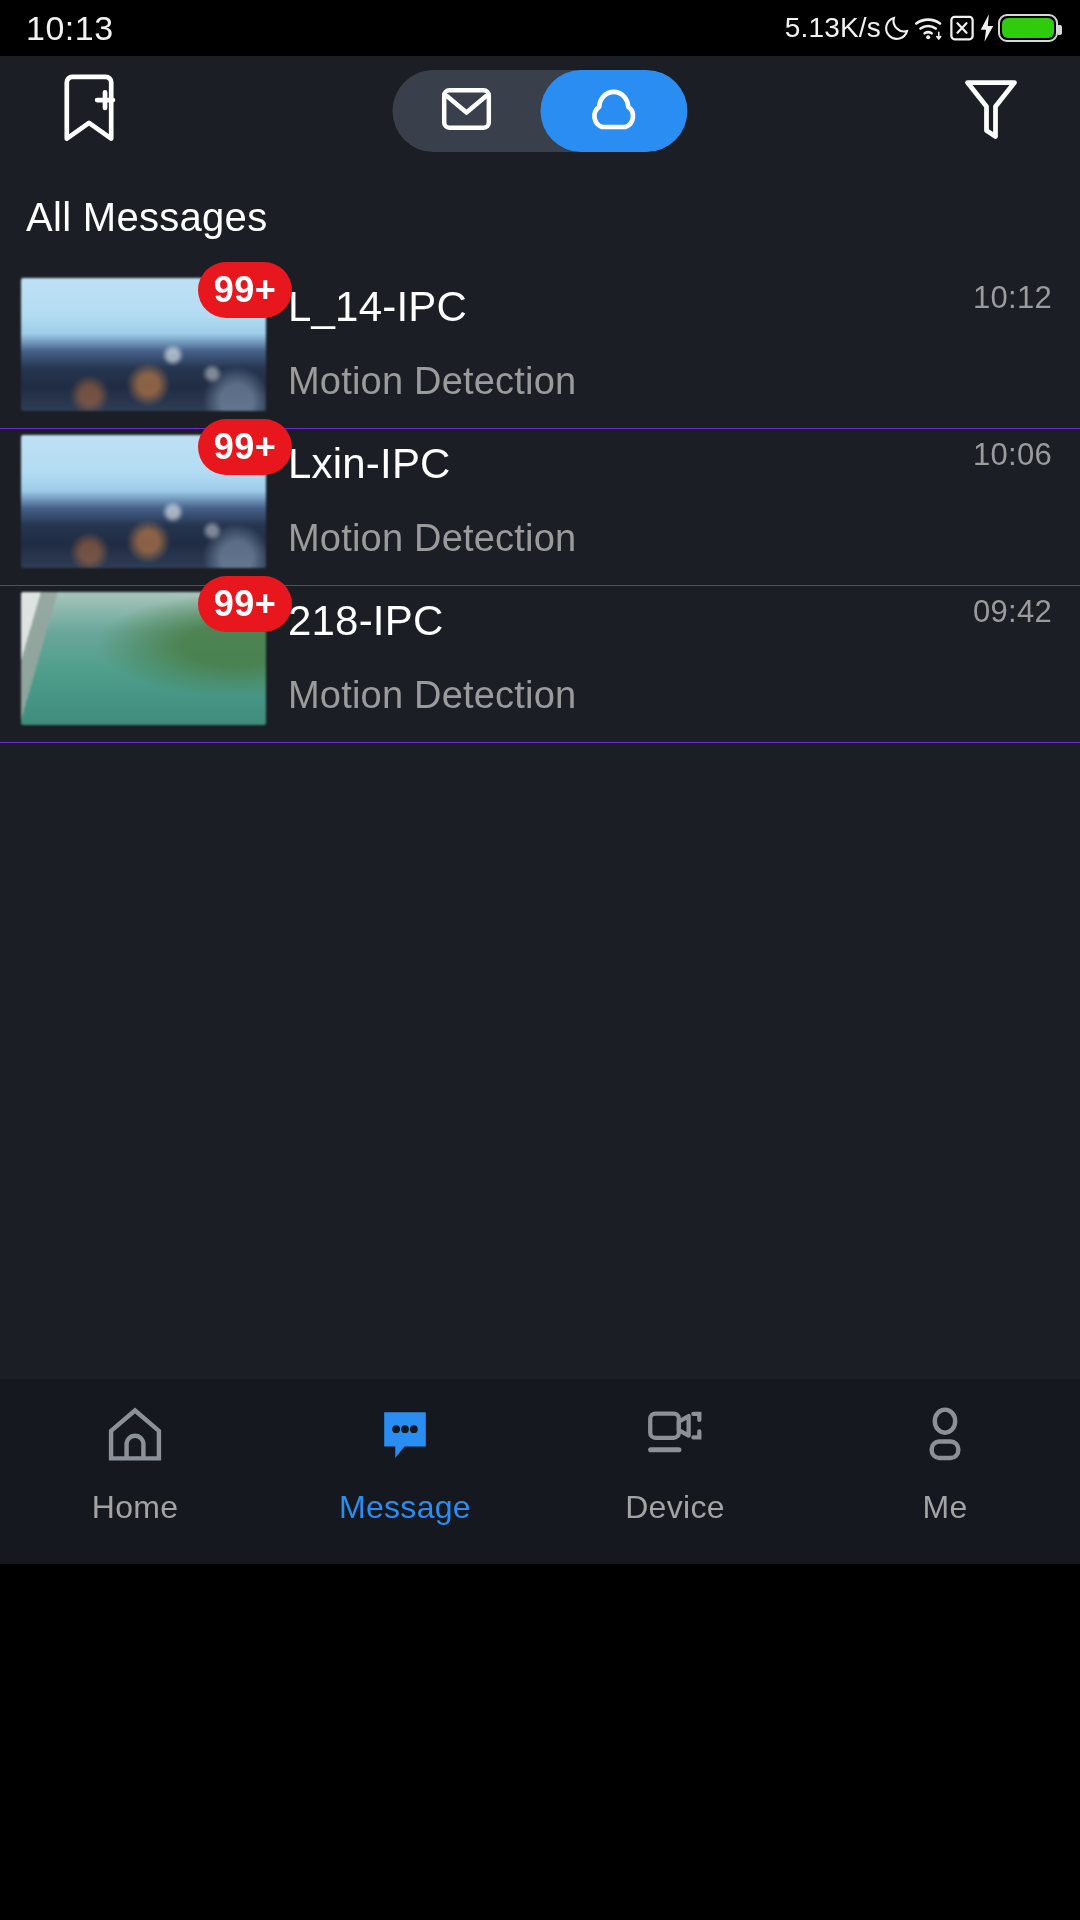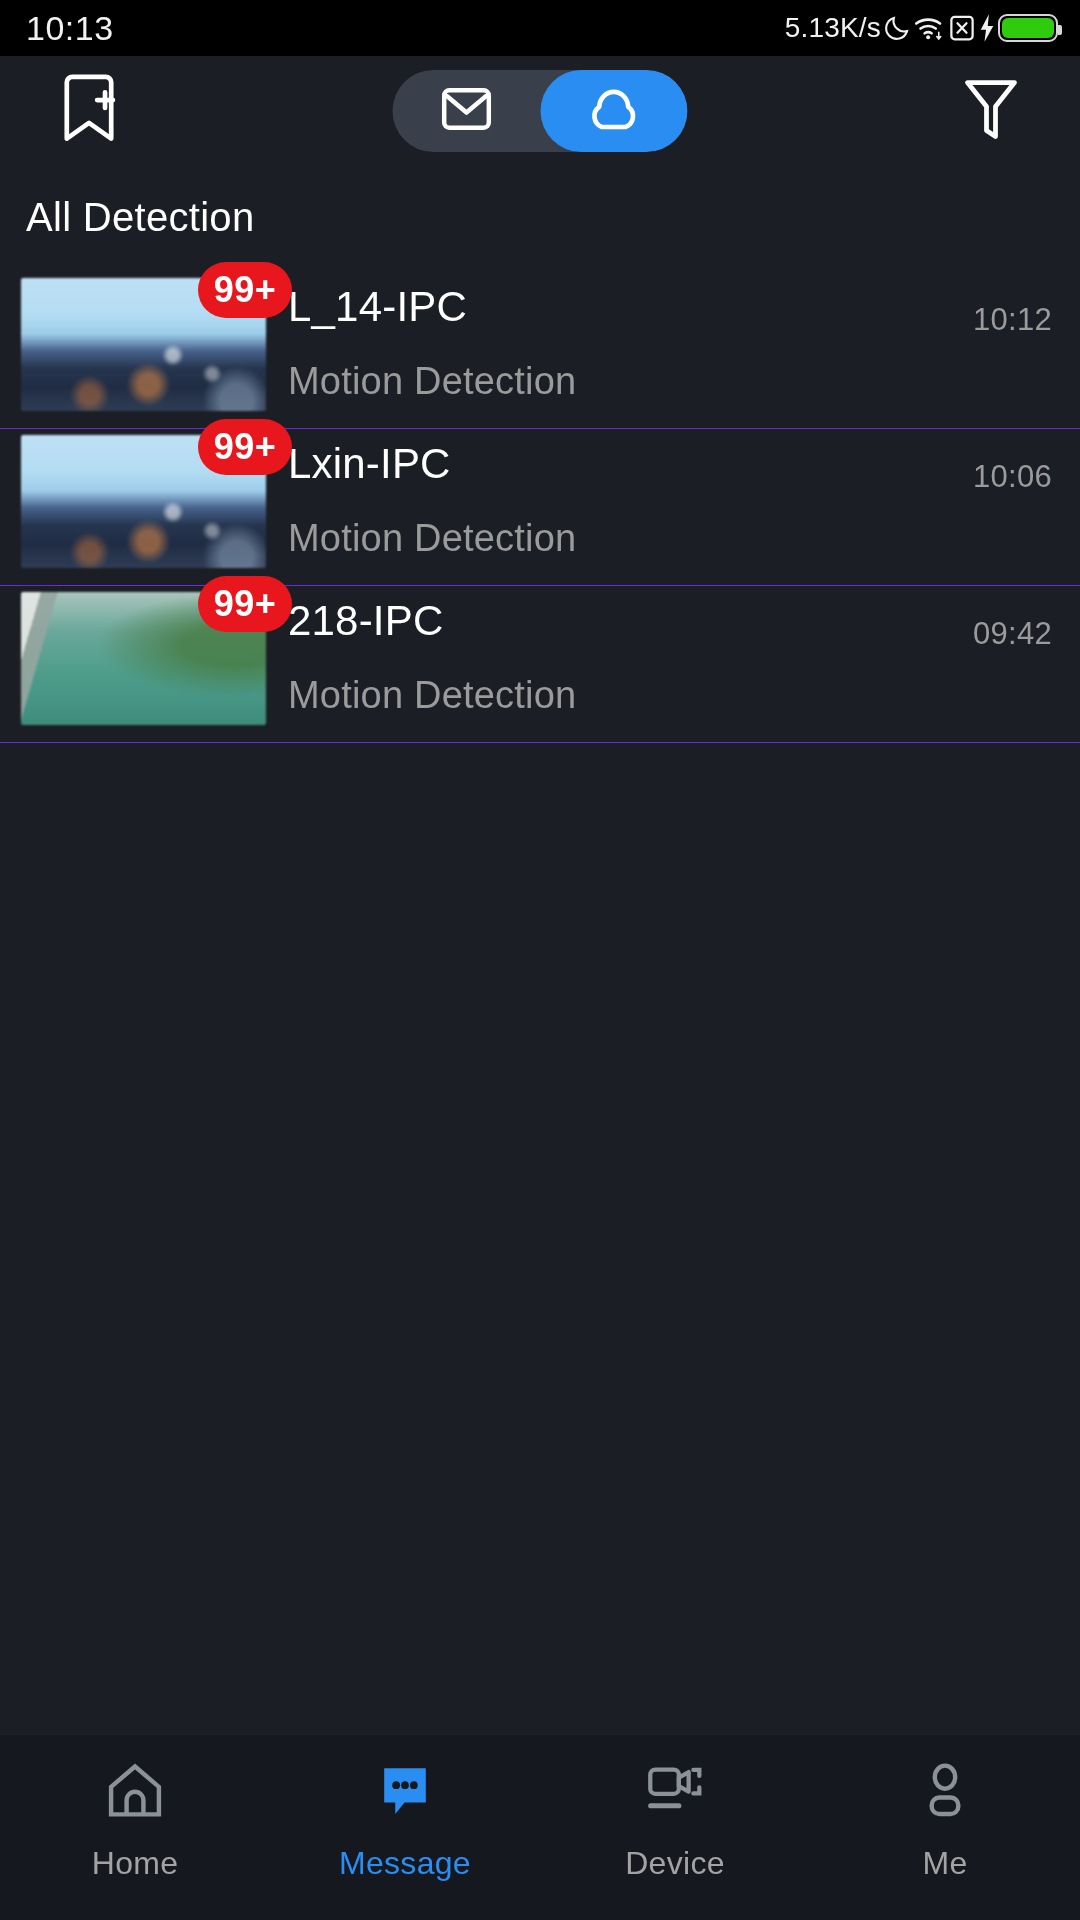--- a/index.html
+++ b/index.html
@@ -2,21 +2,21 @@
 <html><head>
 <meta charset="utf-8">
 <style>
   * { margin:0; padding:0; box-sizing:border-box; }
   html, body {
     width:1080px; height:1920px;
     background:#000;
     font-family:"Liberation Sans", sans-serif;
     overflow:hidden;
   }
-  .phone { position:relative; width:1080px; height:1920px; background:#1b1e25; }
+  .phone { position:relative; width:1080px; height:1564px; background:#1b1e25; }
 
   
   .statusbar {
     position:absolute; top:0; left:0; width:1080px; height:56px;
     background:#000; display:flex; align-items:center;
     padding:0 22px 0 26px;
   }
   .sb-clock { color:#f2f2f2; font-size:34px; letter-spacing:.5px; }
   .sb-right { margin-left:auto; display:flex; align-items:center; gap:1px;justify-content:space-between; }
   .sb-net { color:#f2f2f2; font-size:28px; letter-spacing:.2px; }
@@ -92,21 +92,21 @@
     position:absolute; top:-16px; right:-26px;
     min-width:94px; height:56px; padding:0 12px;
     background:#e8161d; color:#fff; border-radius:28px;
     display:flex; align-items:center; justify-content:center;
     font-size:36px; font-weight:bold; letter-spacing:.5px;
   }
   .row-body { flex:1; padding:14px 0 0 22px; }
   .row-title { color:#ffffff; font-size:42px; letter-spacing:.2px; line-height:1; }
   .row-sub { color:#9b9b9b; font-size:38px; margin-top:32px; letter-spacing:.2px; }
   .row-time {
-    position:absolute; right:28px; top:30px;
+    position:absolute; right:28px; top:8px;
     color:#9b9b9b; font-size:31px; letter-spacing:.3px;
   }
 
   
   .bottomnav {
     position:absolute; bottom:0; left:0; width:1080px; height:185px;
     background:#15181e; display:flex; align-items:flex-start; padding-top:24px;
   }
   .nav-item {
     flex:1; display:flex; flex-direction:column; align-items:center; gap:20px;
@@ -184,21 +184,21 @@
       </div>
     </div>
 
     <div class="tb-right">
       <svg width="62" height="70" viewBox="0 0 24 28">
         <path d="M2.6 3.4h18.8l-7.6 9.6v12l-3.6-2.4V13z" fill="none" stroke="#ffffff" stroke-width="1.9" stroke-linejoin="round"></path>
       </svg>
     </div>
   </div>
 
-  <div class="section-title">All Detection</div>
+  <div class="section-title">All Messages</div>
 
   <div class="list">
 
     <div class="row">
       <div class="thumb-wrap">
         <div class="thumb city"></div>
         <div class="badge">99+</div>
       </div>
       <div class="row-body">
         <div class="row-title">L_14-IPC</div>

